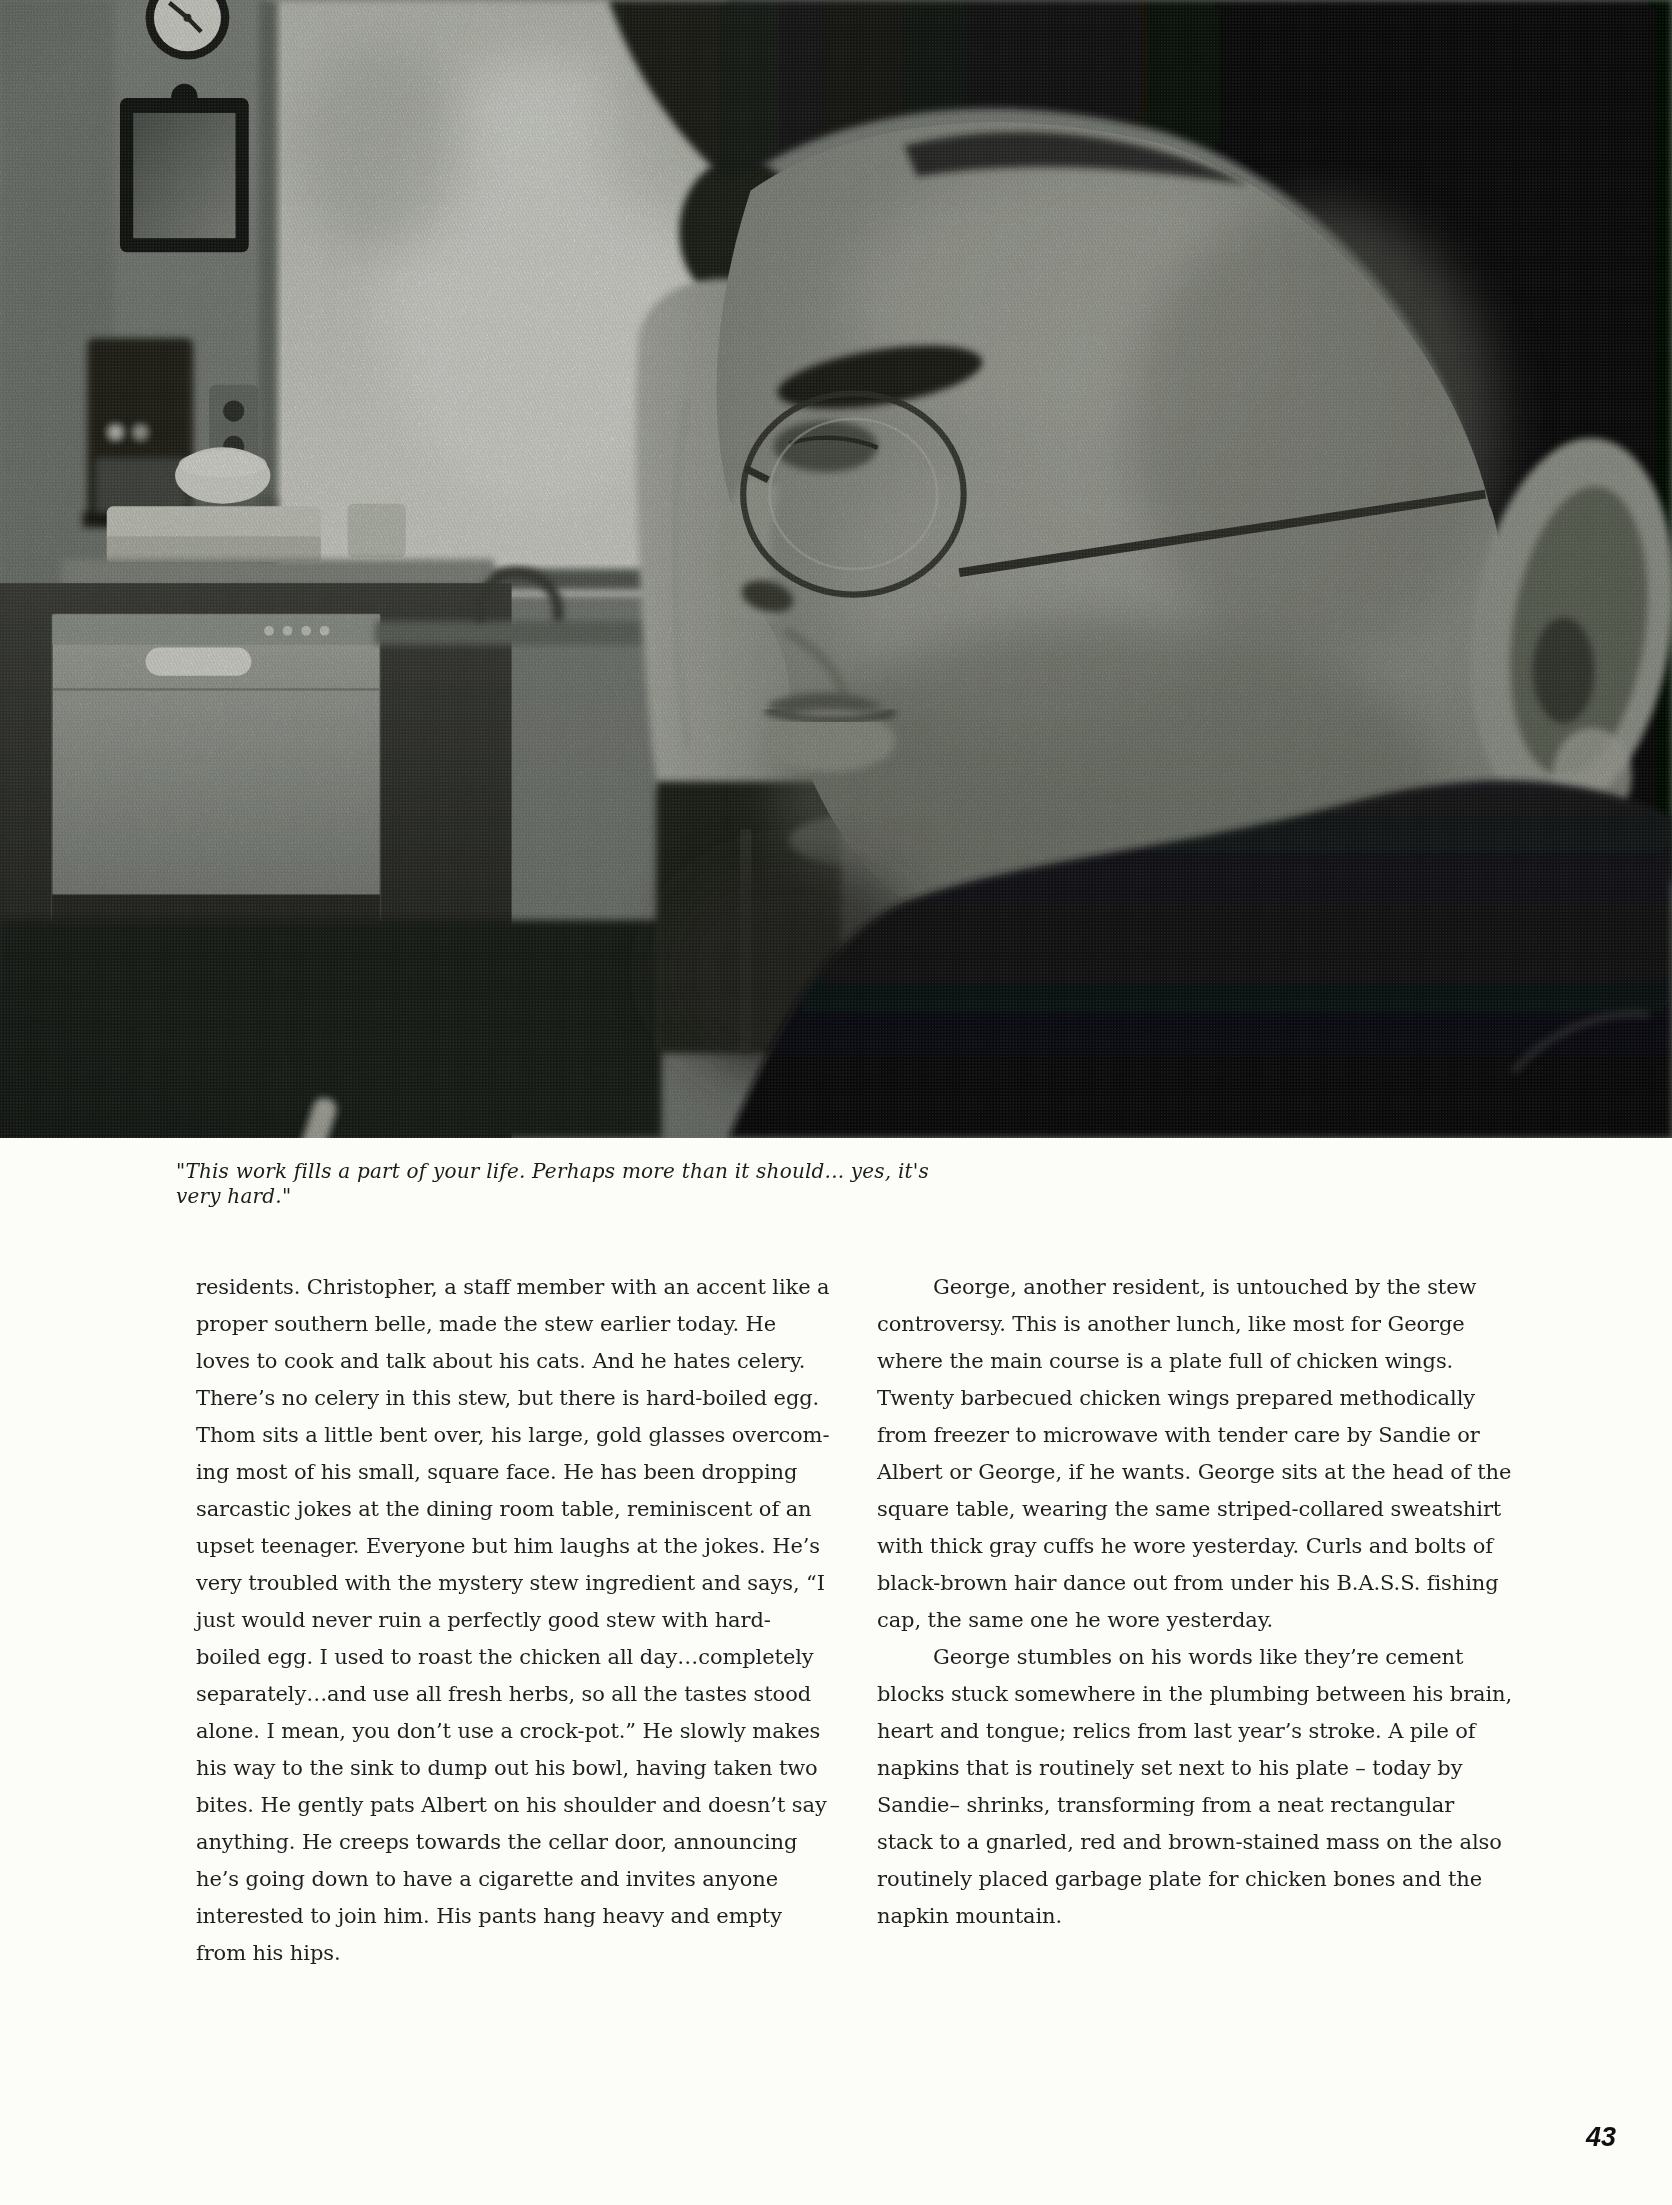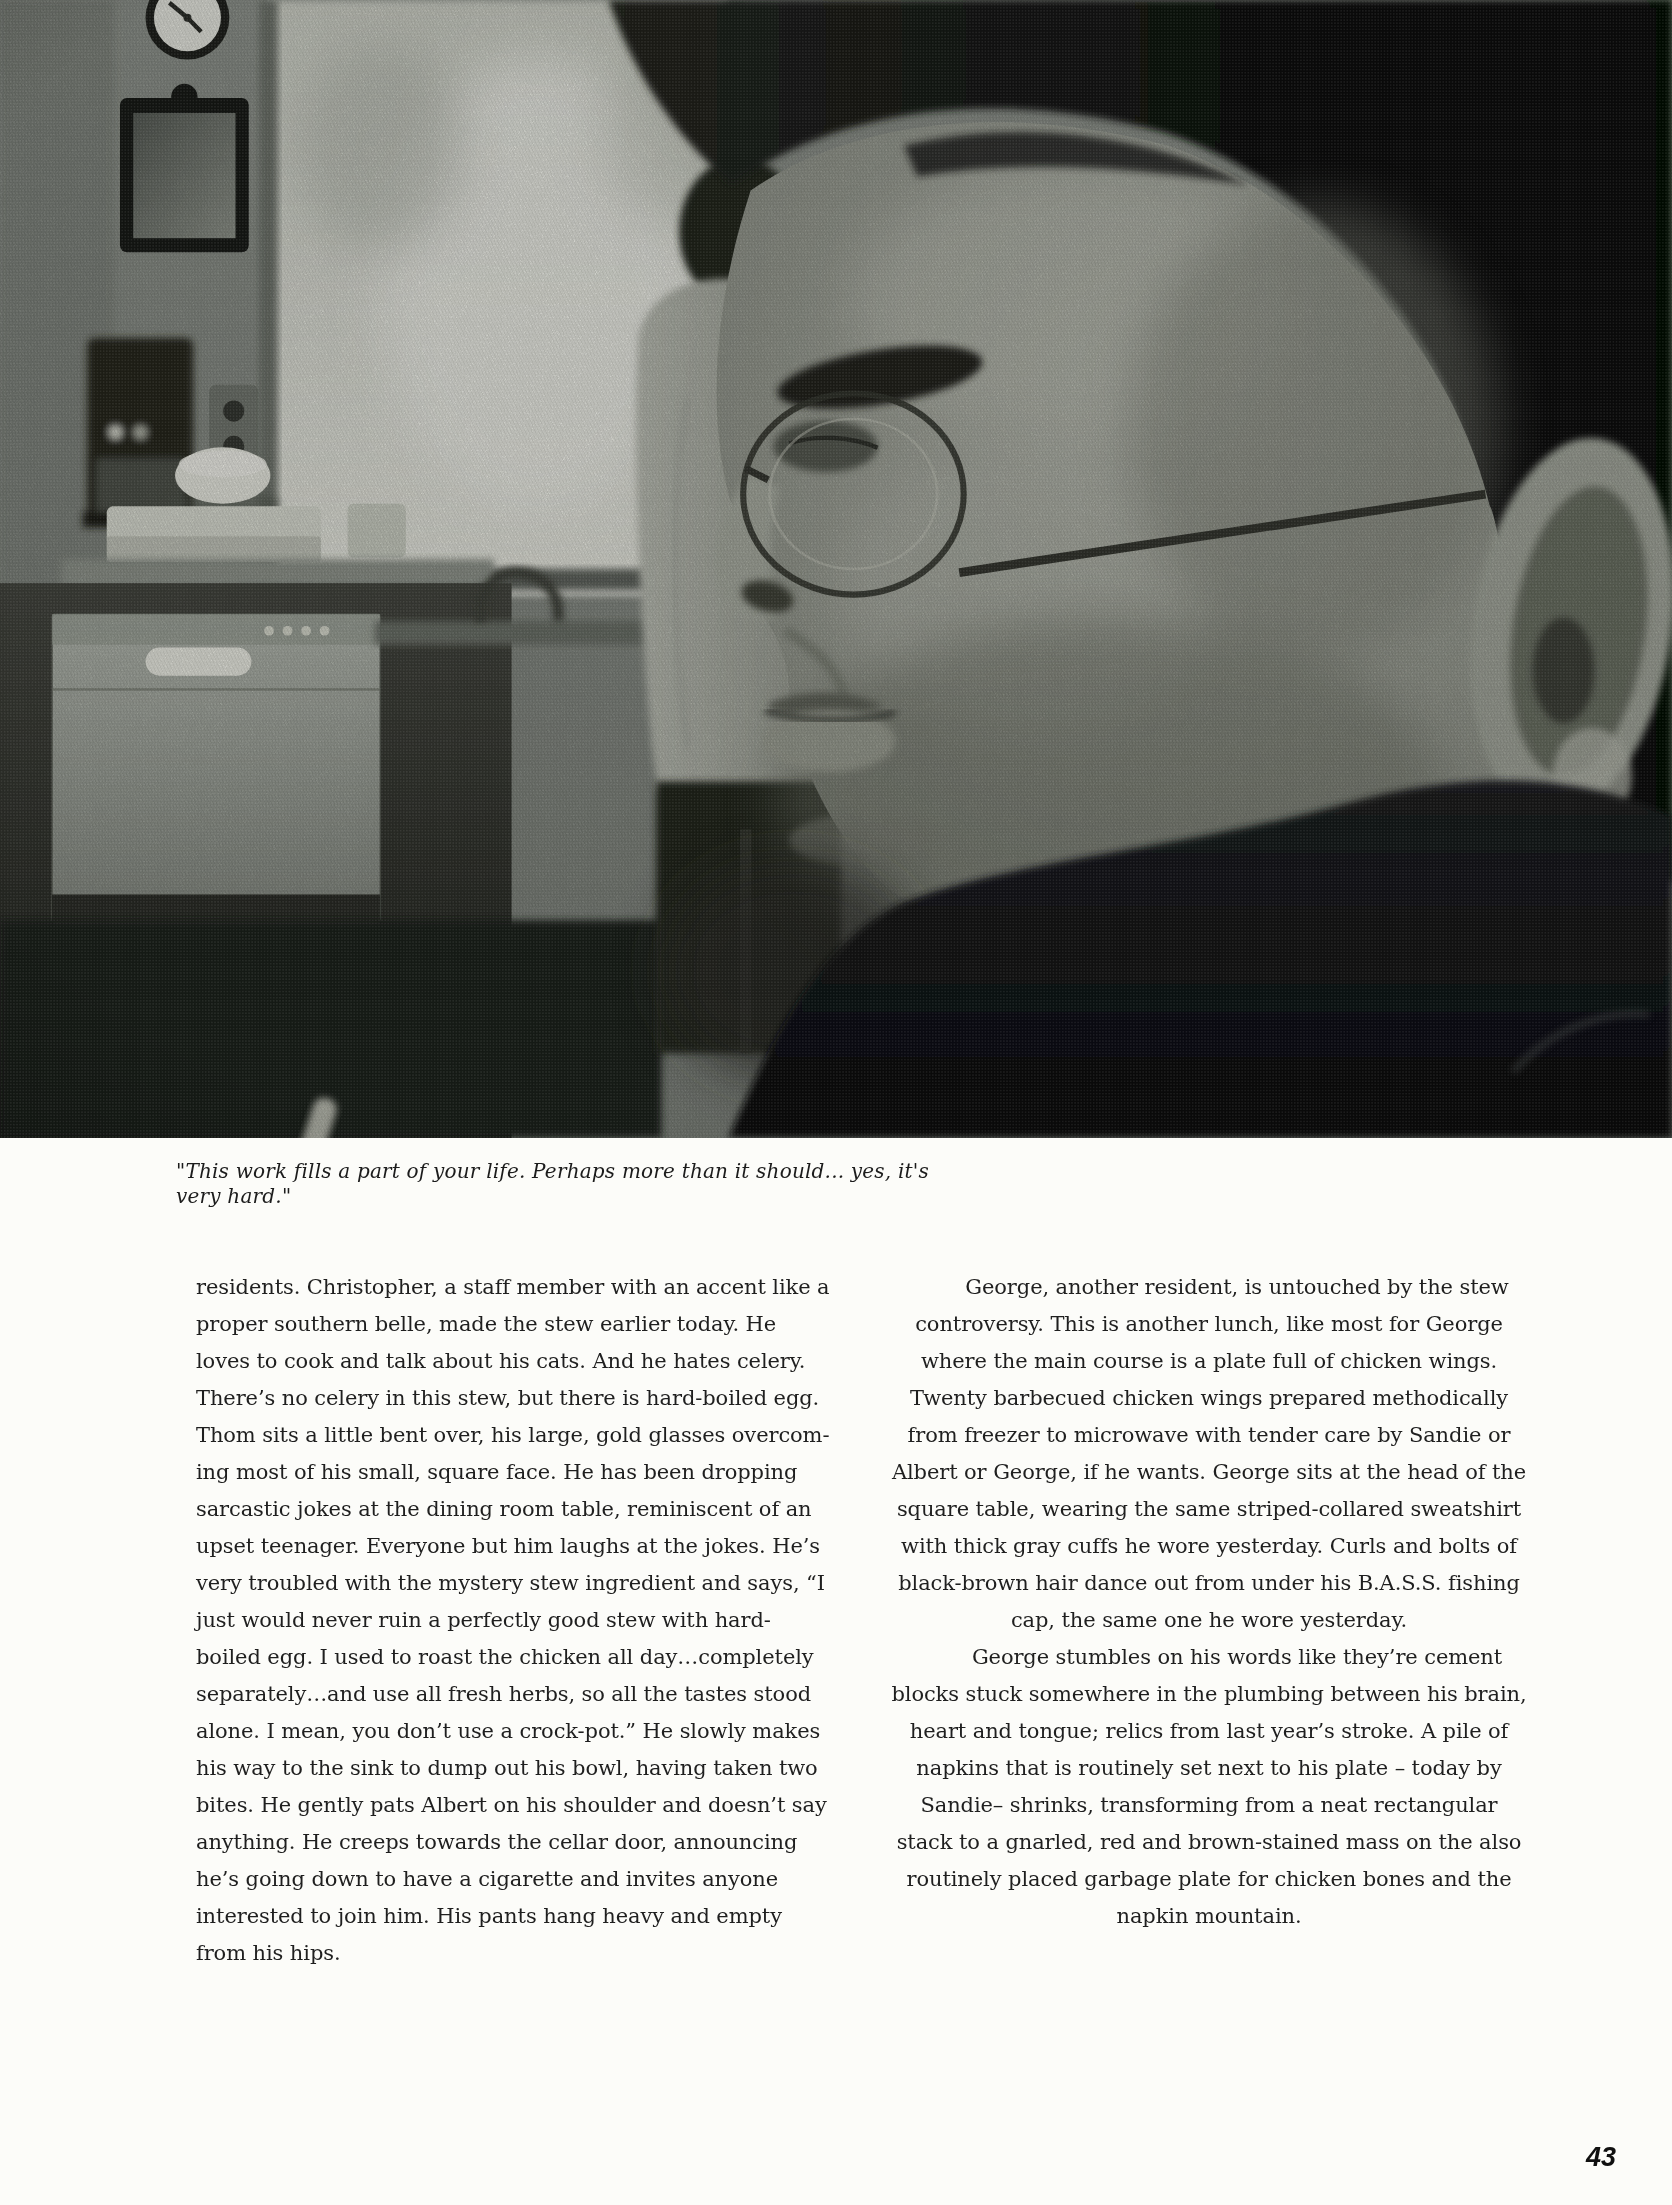--- a/index.html
+++ b/index.html
@@ -29,26 +29,26 @@
     letter-spacing:0.2px;
   }
   
   .col{
     position:absolute;top:1269px;
     font-size:21px;line-height:37px;color:#1f1f1f;letter-spacing:-0.1px;
   }
   .col-left{left:196px;width:644px;}
   .col-right{left:877px;width:664px;}
   .para{margin:0;white-space:pre-line;}
-  .para.indent{text-indent:56px;text-align:center;}
+  .para.indent{text-indent:56px;}
   
   .folio{
     position:absolute;left:1586px;top:2122px;
     font-family:"Liberation Sans","DejaVu Sans",sans-serif;
-    font-weight:bold;font-style:italic;font-size:27px;color:#101010;margin-top:20px;
+    font-weight:bold;font-style:italic;font-size:27px;color:#101010;
   }
 </style>
 </head>
 <body>
 
 <div class="page">
 
   <figure class="photo">
     <svg width="1672" height="1138" viewBox="0 0 3791 2580">
       <defs>

